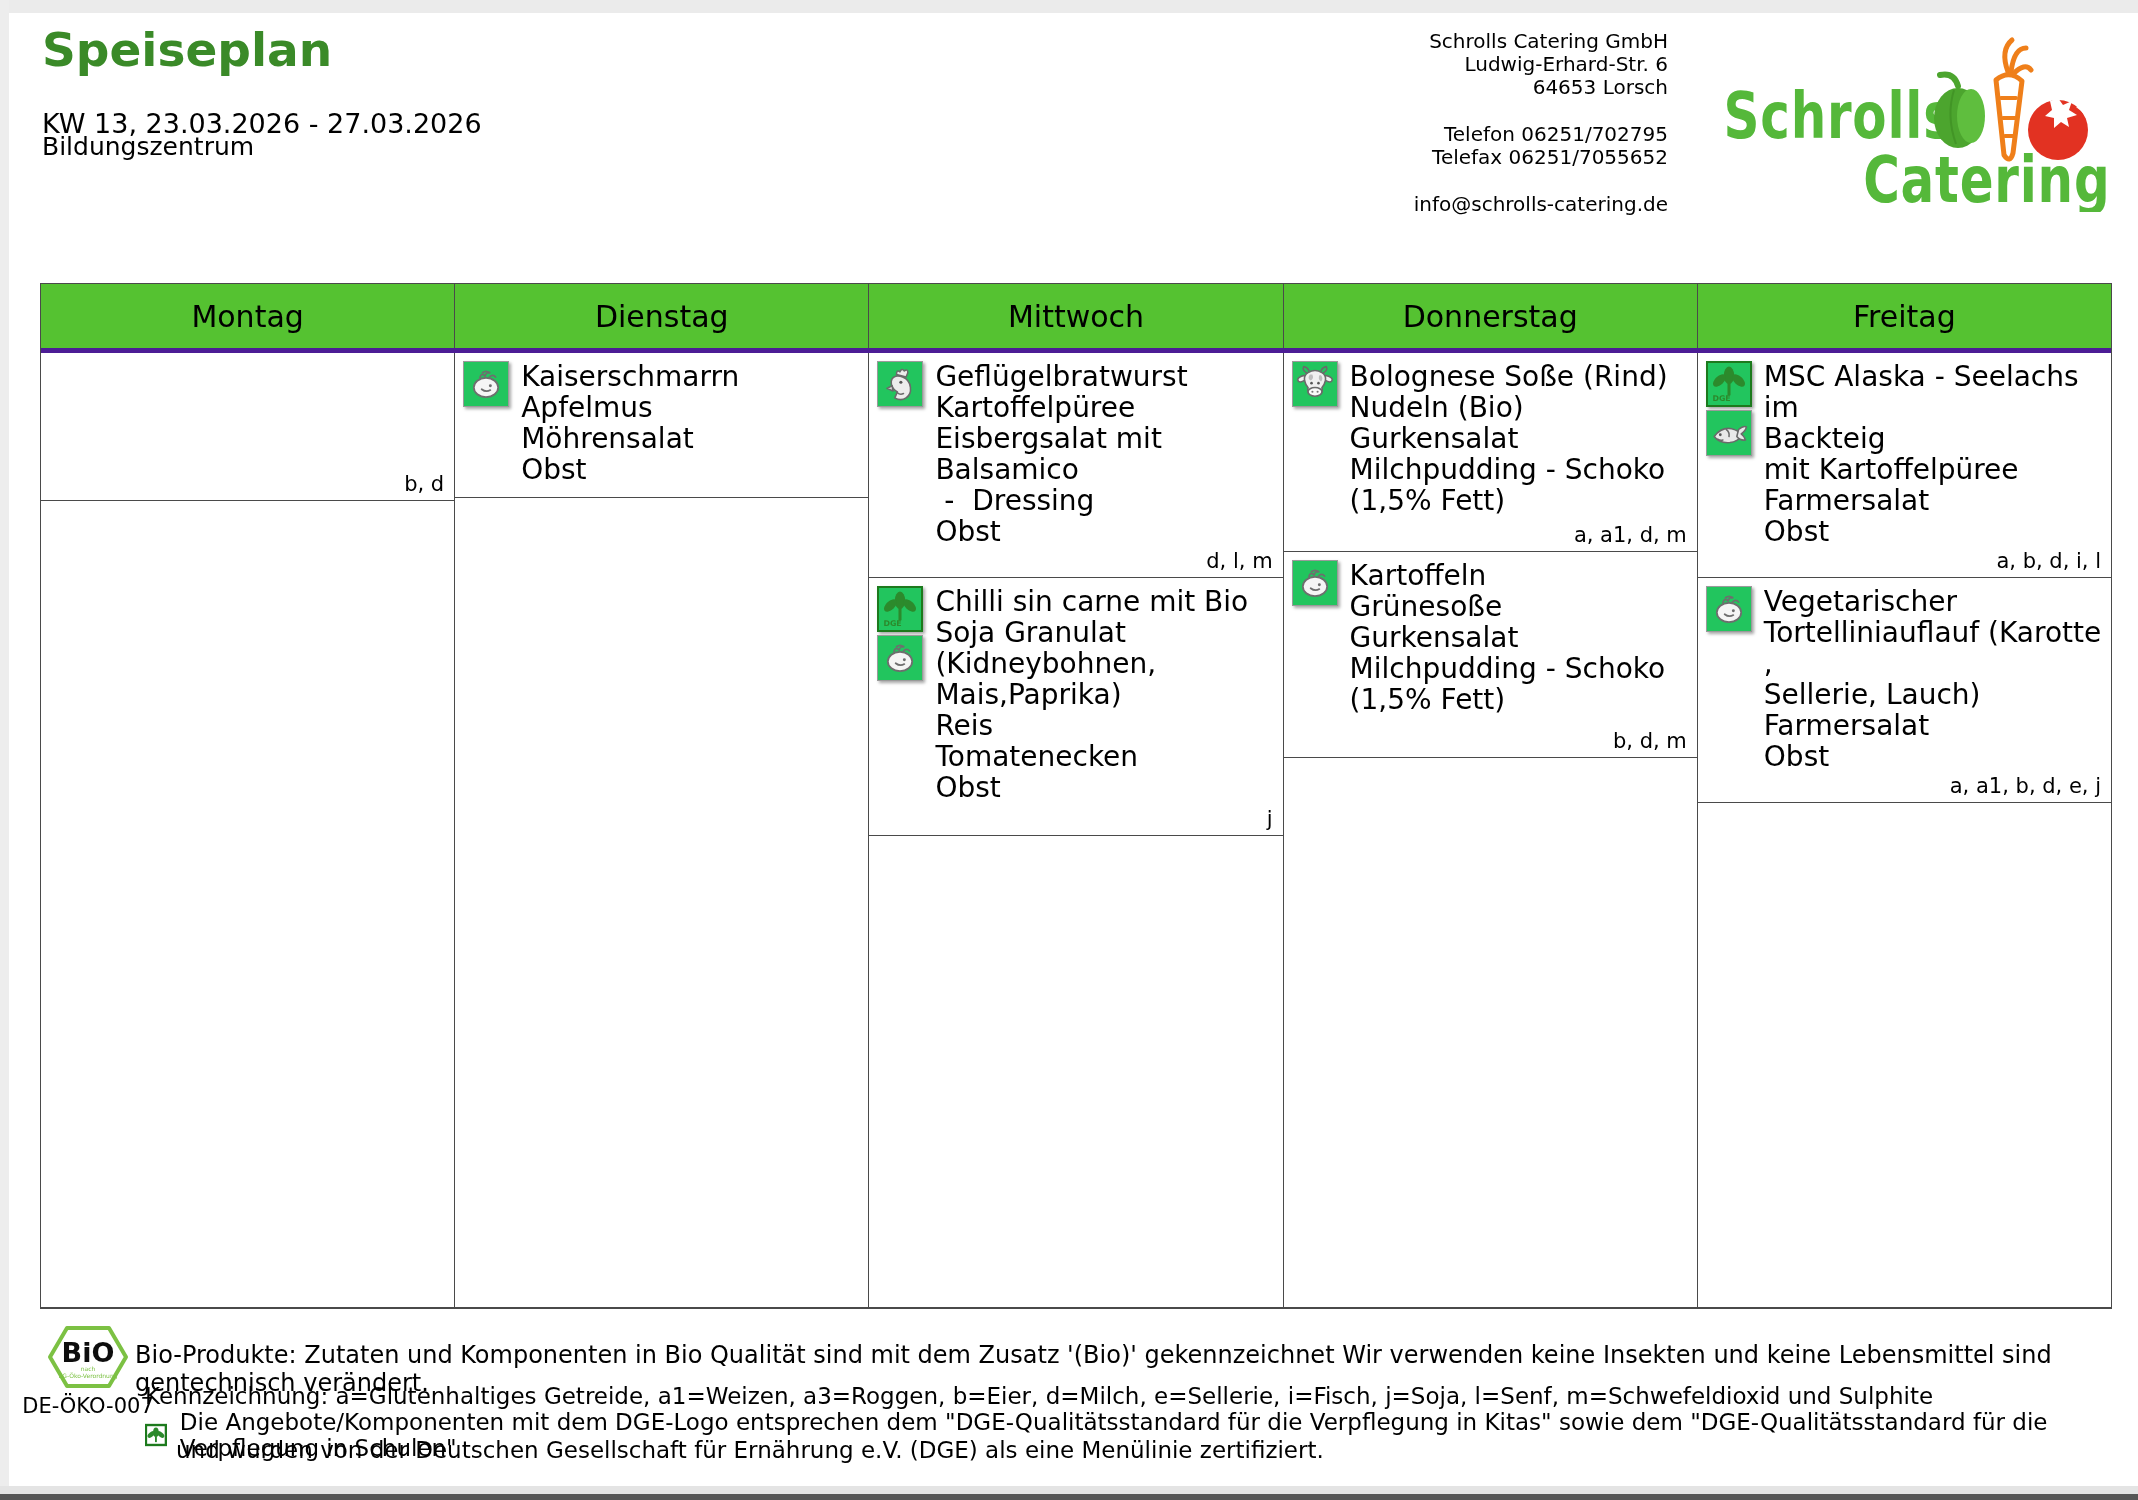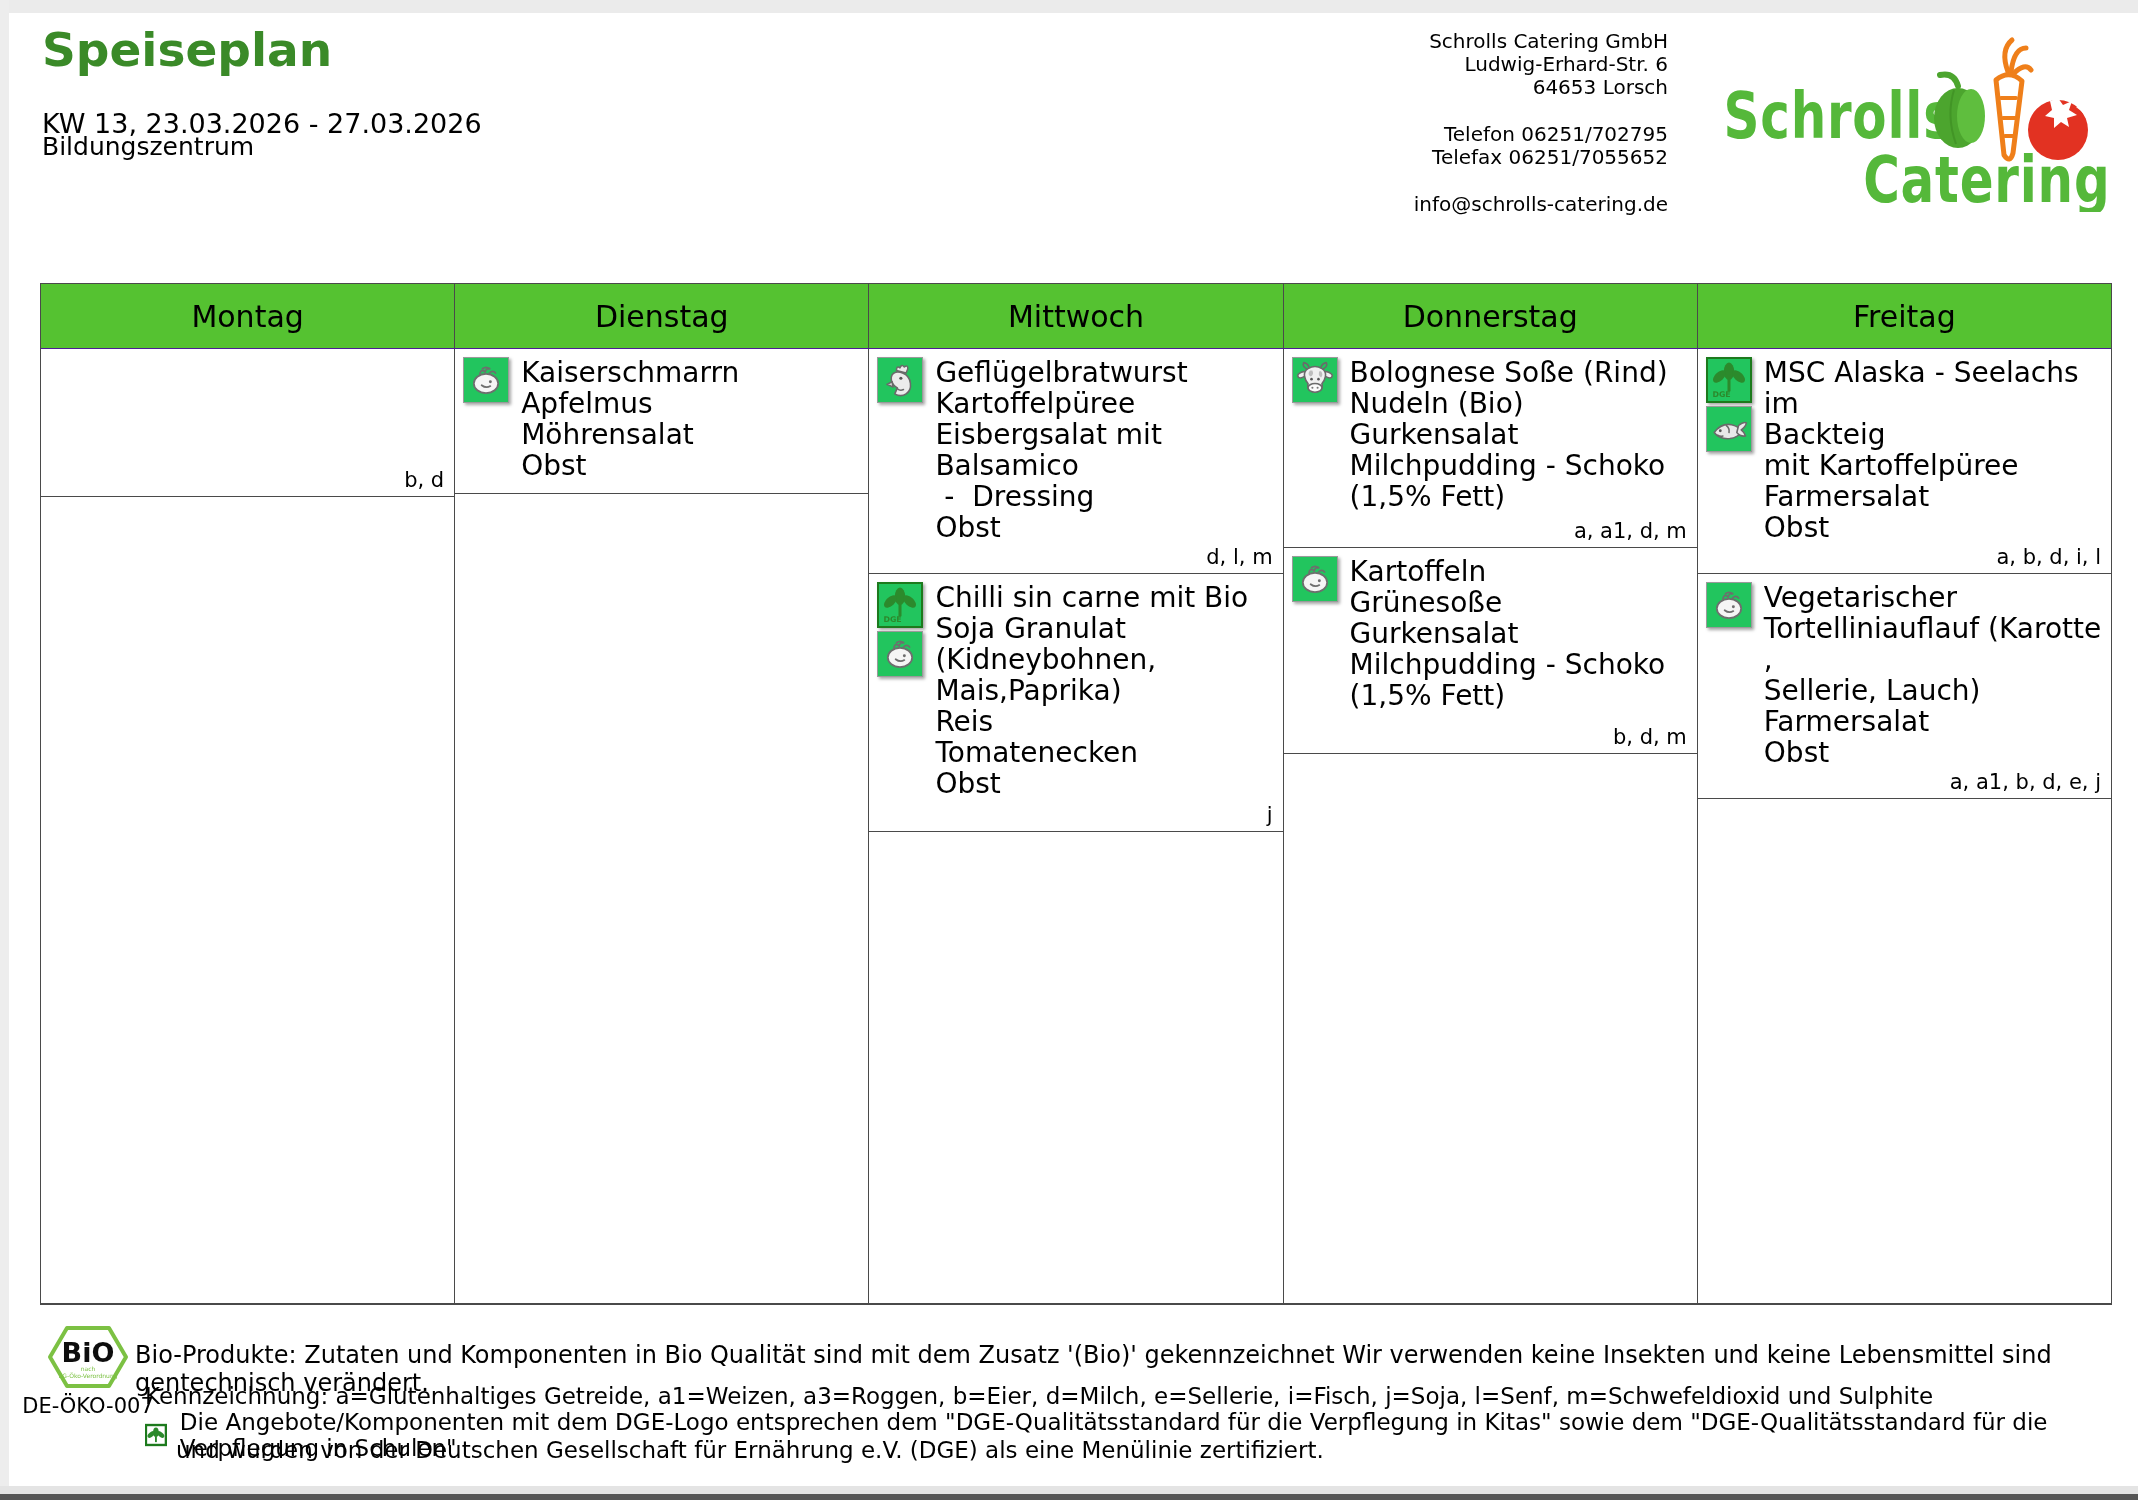--- a/index.html
+++ b/index.html
@@ -16,21 +16,21 @@
   .page-week{position:absolute;left:42px;top:108px;font-size:27px;}
   .page-location{position:absolute;left:42px;top:132px;font-size:25px;}
 
   .address{position:absolute;right:470px;top:30px;text-align:right;font-size:20px;line-height:23px;}
   .addr-gap{height:24px;}
 
   .logo-svg{position:absolute;left:1722px;top:26px;}
   .logo-text{fill:var(--logo-green);font-family:"DejaVu Sans","Liberation Sans",sans-serif;font-weight:600;}
 
   .menu-table{position:absolute;left:40px;top:283px;width:2072px;border:1px solid #4a4a4a;border-bottom-width:2px;box-sizing:border-box;}
-  .thead{display:flex;border-bottom:1px solid #4c1d95;}
+  .thead{display:flex;border-bottom:5px solid #4c1d95;}
   .thead-cell{flex:1 1 0;height:64px;display:flex;align-items:center;justify-content:center;
     font-size:30px;background:var(--header-green);border-right:1px solid #4a4a4a;box-sizing:border-box;}
   .thead-cell:last-child{border-right:none;}
   .tbody{display:flex;height:954px;}
   .day-col{flex:1 1 0;display:flex;flex-direction:column;border-right:1px solid #4a4a4a;box-sizing:border-box;min-width:0;}
   .day-col:last-child{border-right:none;}
   .day-filler{flex:1 1 auto;}
   .meal{border-bottom:1px solid #4a4a4a;box-sizing:border-box;display:flex;flex-direction:column;padding:8px 8px 3px 8px;}
   .meal-row{display:flex;gap:10px;align-items:flex-start;}
   .meal-icons{display:flex;flex-direction:column;gap:3px;flex:none;width:48px;}

